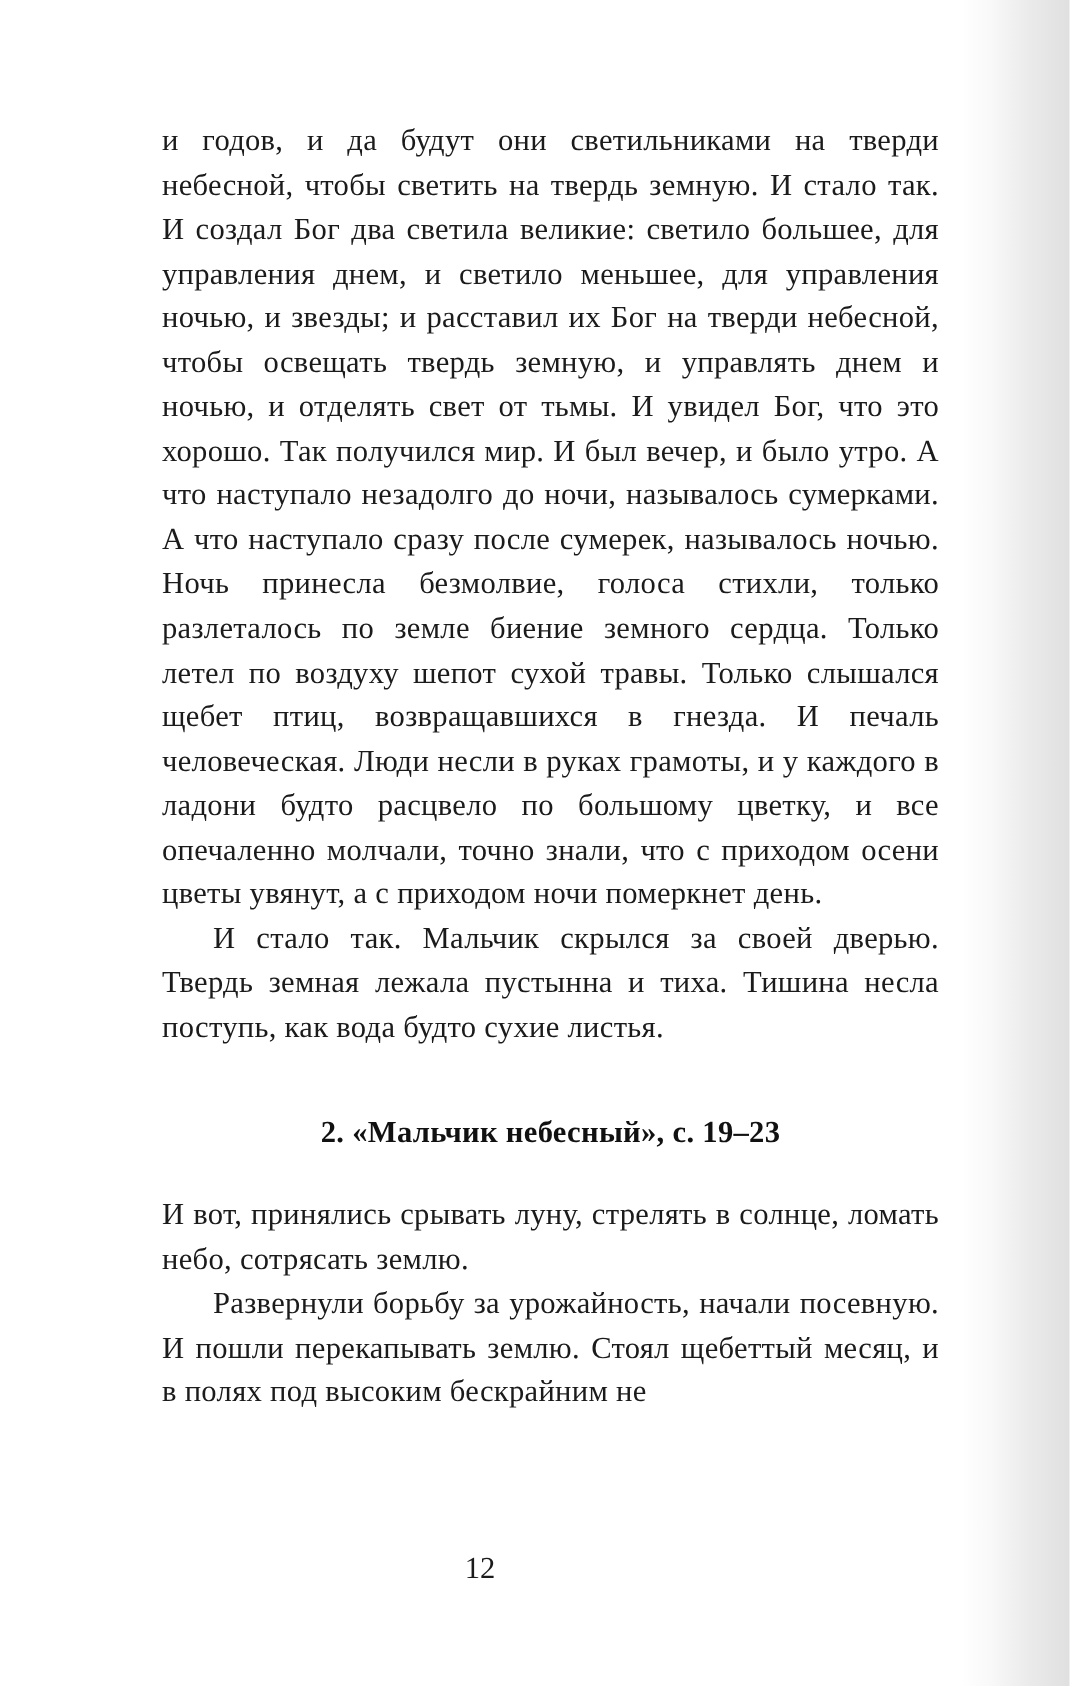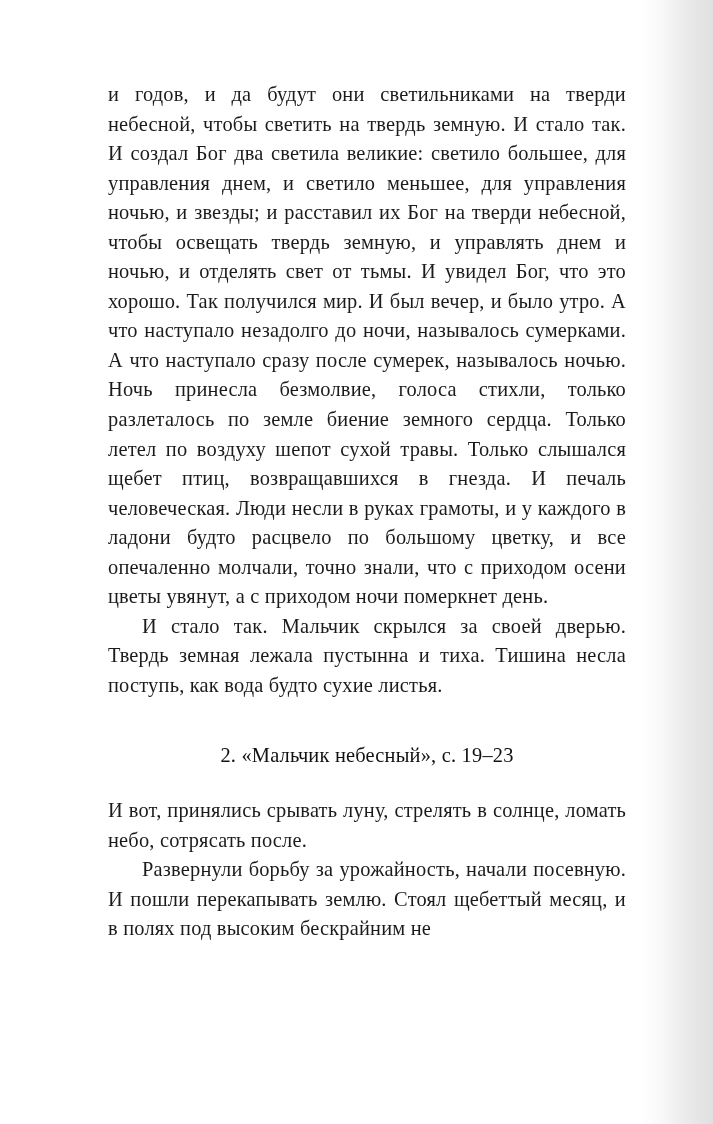--- a/index.html
+++ b/index.html
@@ -61,21 +61,21 @@
   }
 
   p.indent {
     text-indent: 34px;
   }
 
   .section-heading {
     margin: 0;
     font-size: 20.4px;
     line-height: 29.55px;
-    font-weight: normal;
+    font-weight: bold;
     text-align: center;
     color: #111111;
     letter-spacing: 0.01em;
   }
 
   .gap-before-heading { height: 41px; }
   .gap-after-heading  { height: 25px; }
 
   .folio {
     position: absolute;
@@ -99,22 +99,23 @@
     <p class="body-par">и годов, и да будут они светильниками на тверди небесной, чтобы светить на твердь земную. И стало так. И создал Бог два светила великие: светило большее, для управления днем, и светило меньшее, для управления ночью, и звезды; и расставил их Бог на тверди небесной, чтобы освещать твердь зем­ную, и управлять днем и ночью, и отделять свет от тьмы. И увидел Бог, что это хорошо. Так получился мир. И был вечер, и было утро. А что наступало незадолго до ночи, называлось сумерками. А что наступало сразу после сумерек, называлось ночью. Ночь принесла безмолвие, голоса стихли, только разлеталось по земле биение земного сердца. Толь­ко летел по воздуху шепот сухой травы. Только слы­шался щебет птиц, возвращавшихся в гнезда. И пе­чаль человеческая. Люди несли в руках грамоты, и у каждого в ладони будто расцвело по большому цветку, и все опечаленно молчали, точно знали, что с приходом осени цветы увянут, а с приходом ночи померкнет день.</p>
 
     <p class="body-par indent">И стало так. Мальчик скрылся за своей дверью. Твердь земная лежала пустынна и тиха. Тишина несла поступь, как вода будто сухие листья.</p>
 
     <div class="gap-before-heading"></div>
 
     <h2 class="section-heading">2. «Мальчик небесный», с. 19–23</h2>
 
     <div class="gap-after-heading"></div>
 
-    <p class="body-par">И вот, принялись срывать луну, стрелять в солнце, ломать небо, сотрясать после.</p>
+    <p class="body-par">И вот, принялись срывать луну, стрелять в солнце, ломать небо, сотрясать землю.</p>
 
     <p class="body-par indent">Развернули борьбу за урожайность, начали по­севную. И пошли перекапывать землю. Стоял щебет­тый месяц, и в полях под высоким бескрайним не­</p>
 
   </div>
 
+  <div class="folio">12</div>
 
   <div class="fold-shadow"></div>
 
 </div>
 
 </body></html>

